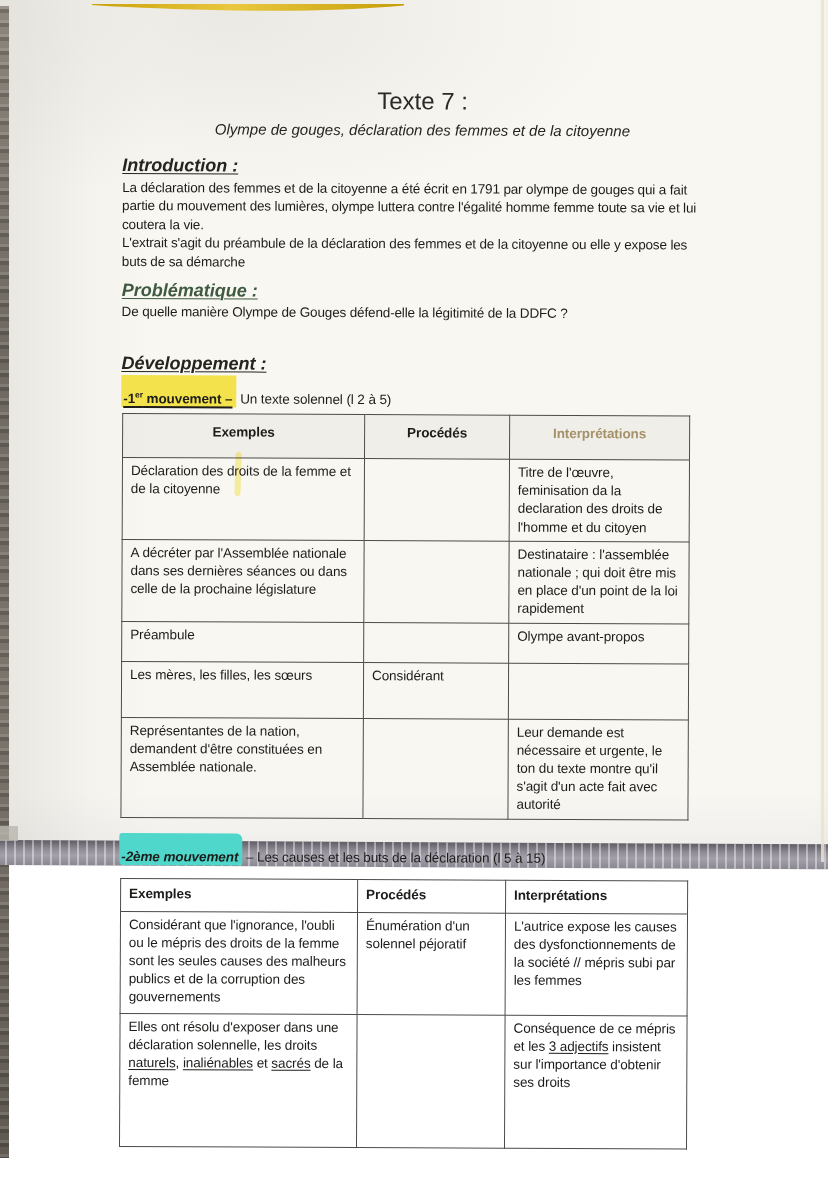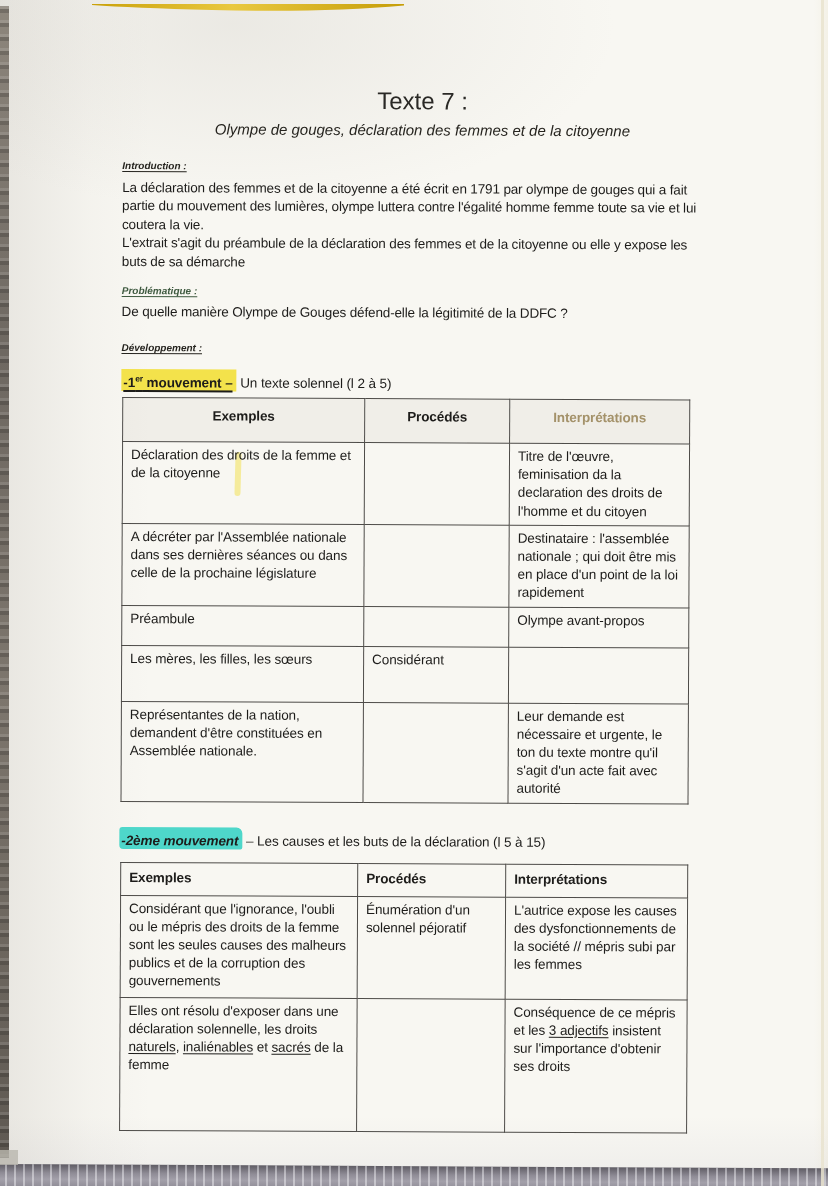--- a/index.html
+++ b/index.html
@@ -2,21 +2,21 @@
 <html style="--highlight_yellow: #f3e24b; --highlight_cyan: #4ed7ca; --problematique_green: #3f5a40; --faded_header: #a4926a; --faded_ink: #857a60; --gold_edge: #d8ab0e; --binding_gray: #6e6861; --book_edge_gray: #8f8c96;"><head>
 <meta charset="utf-8">
 <style>
   html,body{margin:0;padding:0;}
   body{
     width:828px;height:1186px;overflow:hidden;
     background:#ffffff;
     font-family:"Liberation Sans","DejaVu Sans",sans-serif;
     color:#1d1c1a;
   }
-  .page{position:relative;width:828px;height:1186px;background:#4c1d95;}
+  .page{position:relative;width:828px;height:862px;background:#4c1d95;}
   .paper{
     position:absolute;inset:0;
     background:#f8f7f2;
   }
   
   .paper::before{
     content:"";position:absolute;inset:0;pointer-events:none;
     background:
       radial-gradient(ellipse 620px 300px at 28% 2%, rgba(188,184,176,0.22), transparent 62%),
       linear-gradient(90deg, rgba(168,162,154,0.20), rgba(168,162,154,0.05) 90px, transparent 150px),
@@ -50,36 +50,36 @@
     position:absolute;left:235px;top:452px;width:6px;height:44px;border-radius:4px;
     background:rgba(243,225,85,0.55);transform:rotate(1.5deg);
   }
 
   .content{position:absolute;left:123px;top:0;width:600px;transform:rotate(0.25deg);transform-origin:0 0;}
 
   .title{padding-top:85px;text-align:center;font-size:24px;line-height:30px;color:#2a2926;}
   .subtitle{margin-top:3px;text-align:center;font-size:15px;font-style:italic;line-height:21px;color:#26241f;}
 
   .sec-heading{
-    font-weight:bold;font-style:italic;font-size:10px;line-height:19px;
+    font-weight:bold;font-style:italic;font-size:18px;line-height:19px;
     text-decoration:underline;text-underline-offset:2px;text-decoration-thickness:1.4px;
     color:#26241f;width:fit-content;
   }
   .intro-h{margin-top:17px;}
   .prob{margin-top:10px;color:var(--problematique_green);}
-  .dev{margin-top:17px;}
+  .dev{margin-top:33px;}
 
   .para{margin-top:4px;}
   .line{font-size:13.5px;line-height:18.4px;white-space:nowrap;letter-spacing:-0.15px;color:#1d1c1a;}
   .question{margin-top:3px;font-size:13.5px;line-height:18px;white-space:nowrap;letter-spacing:-0.15px;}
 
   .mov-line{font-size:13.5px;line-height:19px;white-space:nowrap;letter-spacing:-0.1px;}
   .m1{margin-top:16px;}
   .m2{margin-top:29px;}
-  .hl{padding:6px 4px 1px 2px;font-weight:bold;}
+  .hl{padding:16px 4px 1px 2px;font-weight:bold;}
   .hl-y{background:var(--highlight_yellow);text-decoration:underline;text-underline-offset:3px;text-decoration-thickness:1.6px;}
   .hl-c{background:var(--highlight_cyan);border-radius:3px 6px 2px 4px;font-style:italic;}
   sup{font-size:8.5px;vertical-align:super;line-height:0;}
 
   table.t{border-collapse:collapse;table-layout:fixed;margin-left:1px;}
   .t1{margin-top:5px;}
   .t2{margin-top:12px;}
   .t th,.t td{
     border:1.5px solid #4e4c49;vertical-align:top;
     padding:4px 8px;font-size:13.5px;line-height:18.2px;letter-spacing:-0.1px;

